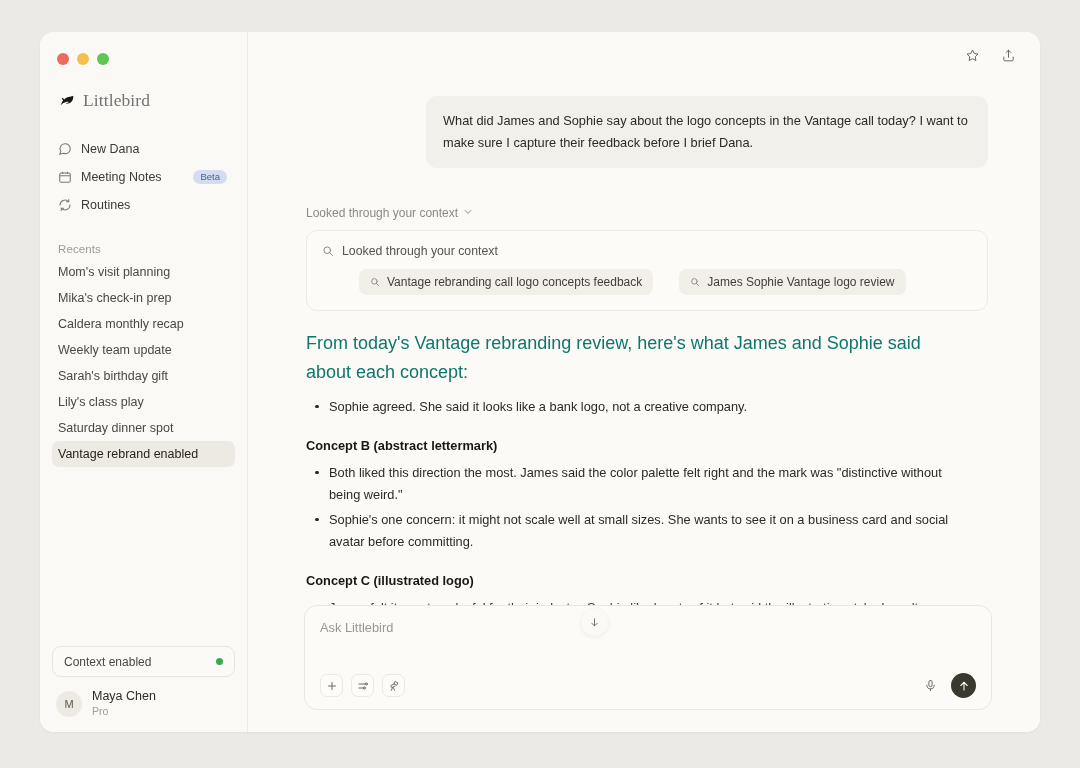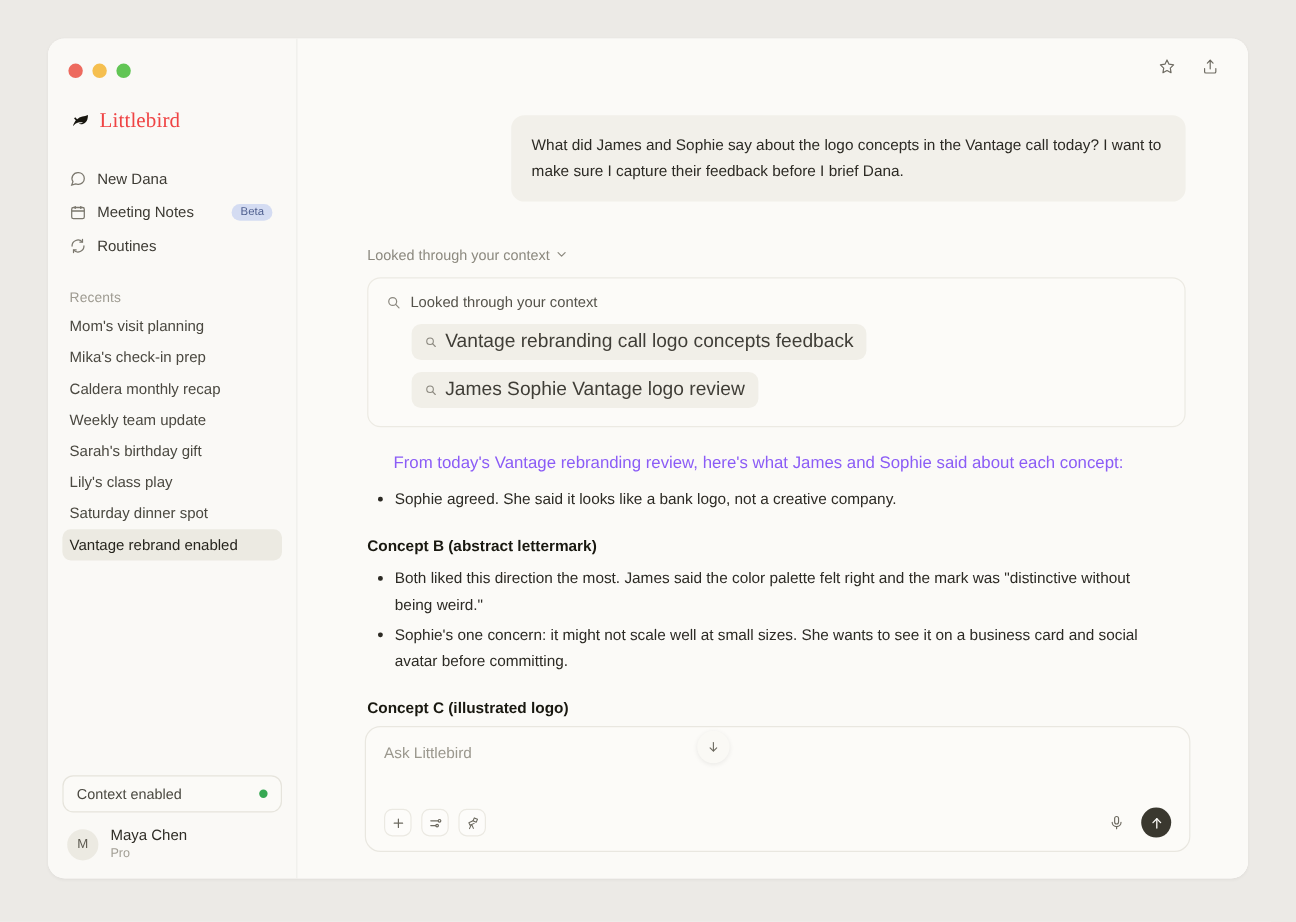--- a/index.html
+++ b/index.html
@@ -51,21 +51,21 @@
   .brand {
     display: flex;
     align-items: center;
     gap: 9px;
     padding: 25px 0 0 18px;
   }
   .brand-mark { width: 16px; height: 16px; display: block; color: #17160f; }
   .brand-name {
     font-family: "Liberation Serif", serif;
     font-size: 17.5px;
-    color: #ef4444;
+    color: #737373;
     letter-spacing: 0.1px;
   }
 
   .nav-group { padding: 24px 12px 0 12px; }
   .nav-item {
     display: flex;
     align-items: center;
     gap: 9px;
     height: 28px;
     padding: 0 8px 0 6px;
@@ -230,34 +230,34 @@
   .search-glyph svg { width: 12px; height: 12px; display: block; }
 
   .chip-row { display: flex; gap: 10px; margin: 11px 0 0 21px; flex-wrap: wrap; }
   .chip {
     display: inline-flex;
     align-items: center;
     gap: 7px;
     background: #f1efe8;
     border-radius: 8px;
     padding: 6px 11px;
-    font-size: 16px;
+    font-size: 12px;
     color: #403e37;
     cursor: pointer;
     white-space: nowrap;
+    margin-left: 16px;
   }
   .chip .search-glyph { width: 10px; height: 10px; flex: 0 0 10px; }
   .chip .search-glyph svg { width: 10px; height: 10px; }
 
   .answer { margin-top: 18px; max-width: 652px; }
   .answer p.lead {
-    font-size: 14px;
-    color: #8b5cf6;
+    font-size: 18px;
+    color: #0f766e;
     line-height: 1.6;
-    text-align: center;
   }
   .answer h3 {
     font-size: 12.8px;
     color: #191810;
     font-weight: 700;
     margin-top: 20px;
   }
   .answer ul { list-style: none; margin-top: 9px; }
   .answer li {
     position: relative;

